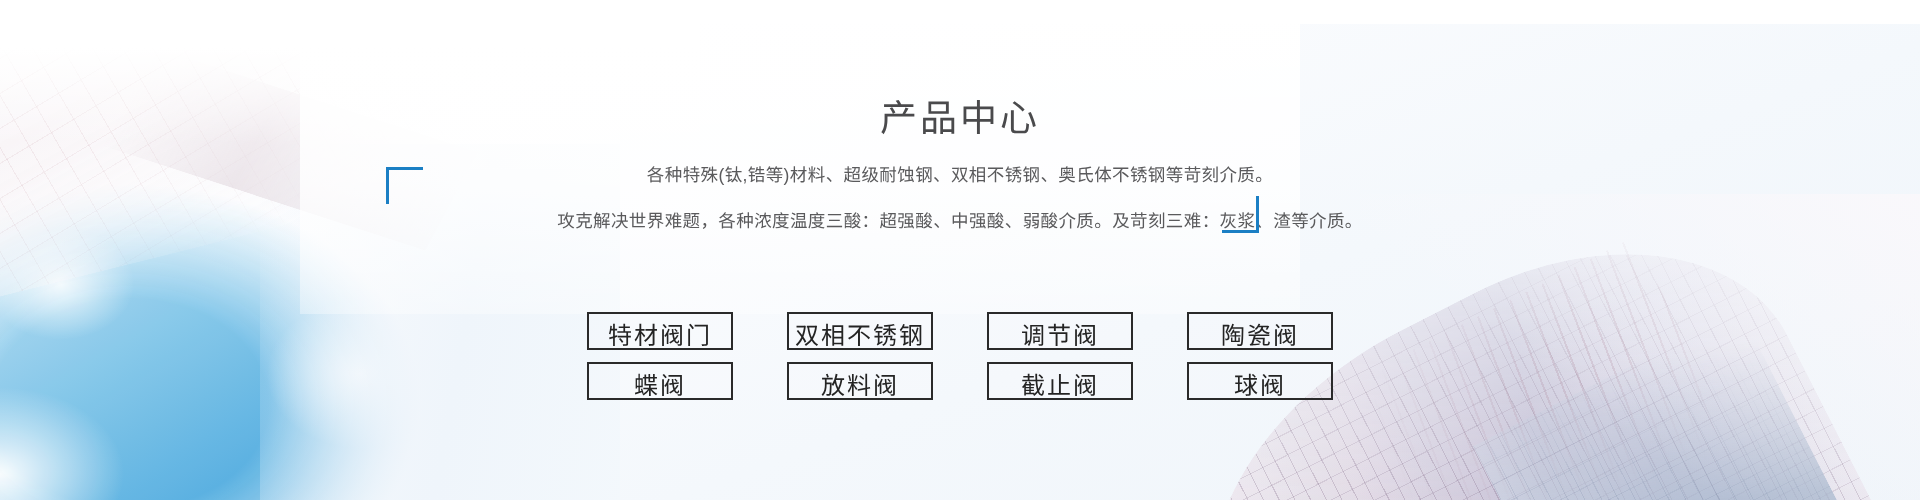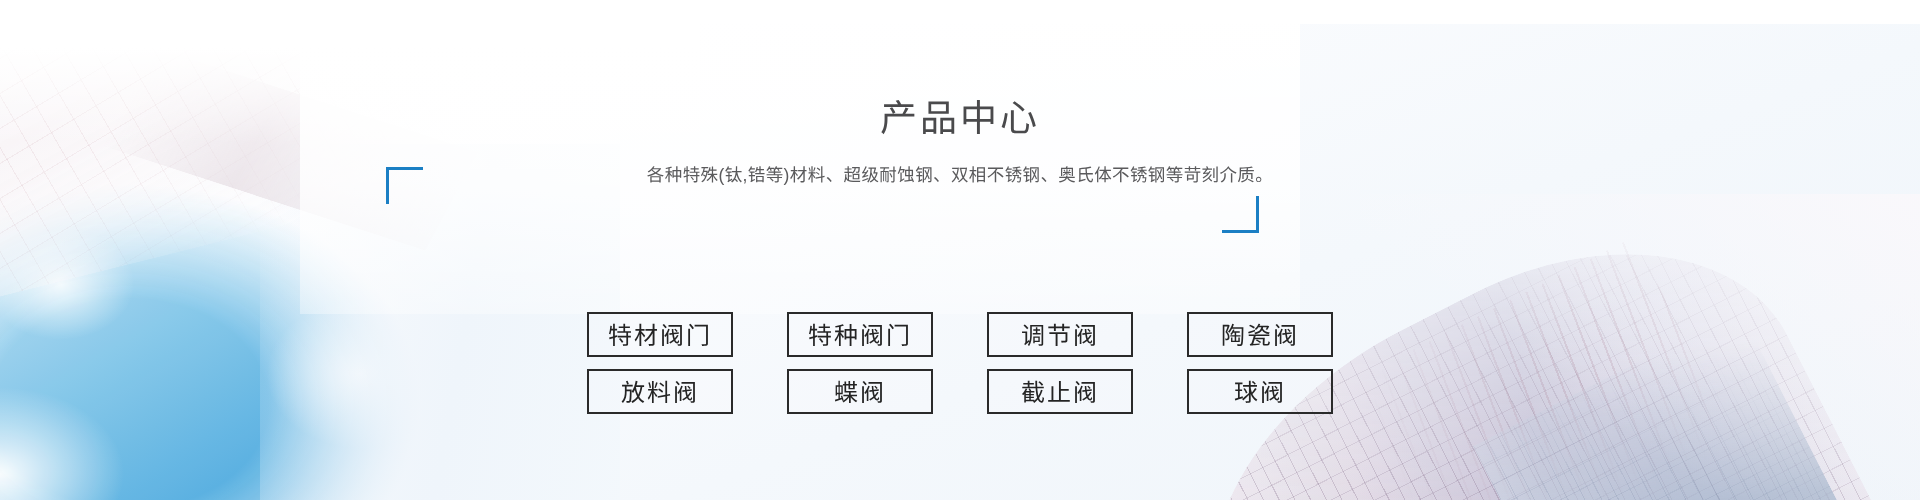--- a/index.html
+++ b/index.html
@@ -143,21 +143,21 @@
   }
 
   
   .btn-grid{
     position:absolute;left:0;right:0;top:288px;
     display:flex;flex-direction:column;align-items:center;gap:12px;
   }
   .btn-row{display:flex;justify-content:center;gap:54px;}
   .cat-btn{
     box-sizing:border-box;
-    width:146px;height:45px;
+    width:146px;height:38px;
     border:2px solid #2a2a2a;
     background:rgba(255,255,255,0.10);
     color:#242424;
     font-size:24px;line-height:41px;
     text-align:center;letter-spacing:2px;
     cursor:pointer;
     user-select:none;
   }
 </style>
 </head>
@@ -175,34 +175,35 @@
   <div class="bg-layer tower-glass"></div>
   <div class="bg-layer tower-wash"></div>
   <div class="bg-layer center-wash"></div>
 
   <div class="content">
 
     <h1 class="page-title">产品中心</h1>
 
     <div class="desc-block">
       <div class="desc-line">各种特殊(钛,锆等)材料、超级耐蚀钢、双相不锈钢、奥氏体不锈钢等苛刻介质。</div>
+      <div class="desc-line">攻克解决世界难题，各种浓度温度三酸：超强酸、中强酸、弱酸介质。及苛刻三难：灰浆、渣等介质。</div>
     </div>
 
     <div class="corner corner-tl"></div>
     <div class="corner corner-br"></div>
 
     <div class="btn-grid">
       <div class="btn-row">
         <button class="cat-btn">特材阀门</button>
-        <button class="cat-btn">特种阀门</button>
+        <button class="cat-btn">双相不锈钢</button>
         <button class="cat-btn">调节阀</button>
         <button class="cat-btn">陶瓷阀</button>
       </div>
       <div class="btn-row">
+        <button class="cat-btn">蝶阀</button>
         <button class="cat-btn">放料阀</button>
-        <button class="cat-btn">蝶阀</button>
         <button class="cat-btn">截止阀</button>
         <button class="cat-btn">球阀</button>
       </div>
     </div>
 
   </div>
 </div>
 
 </body></html>

